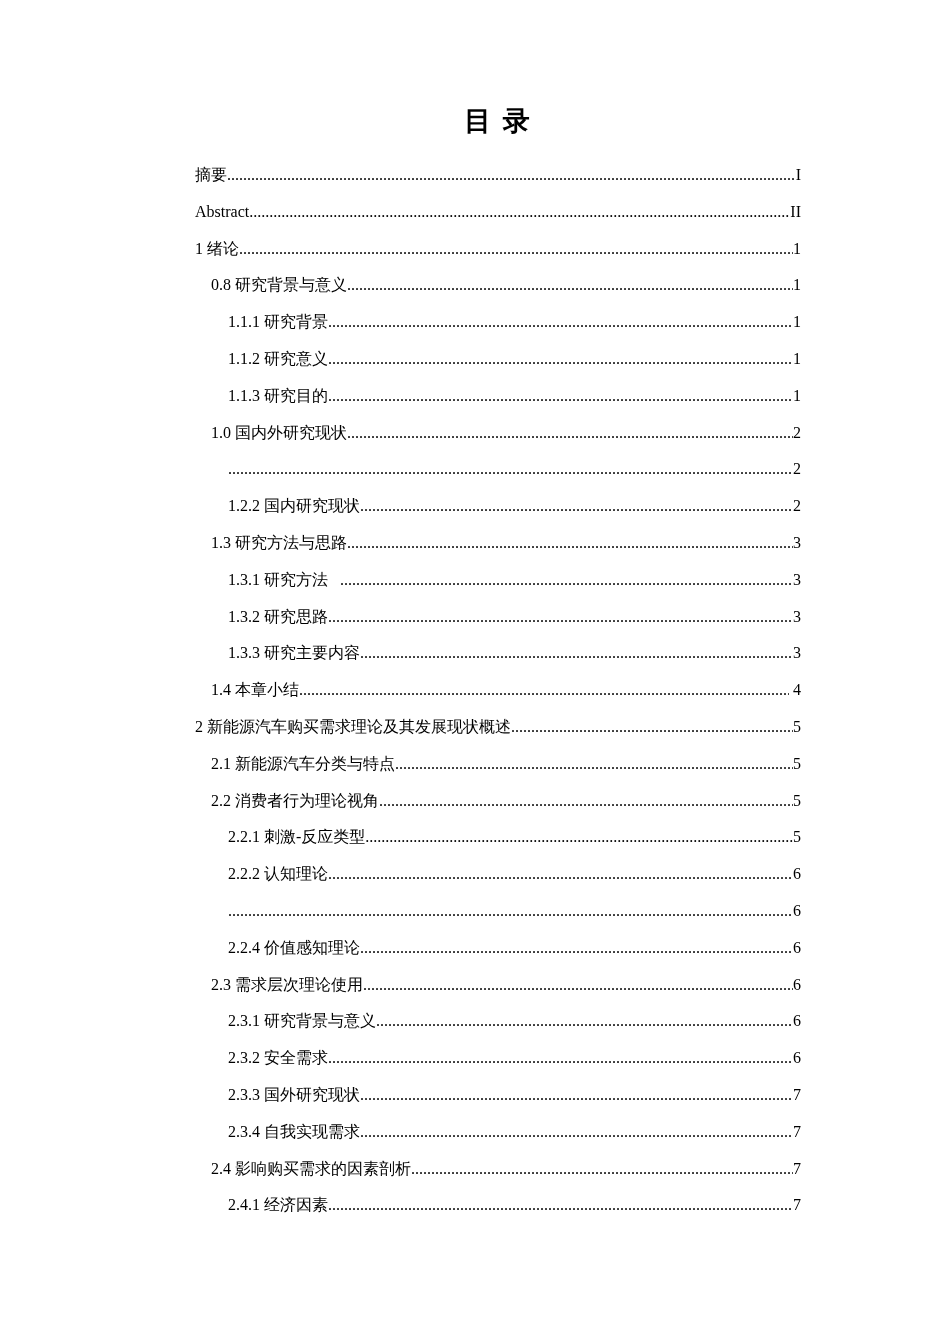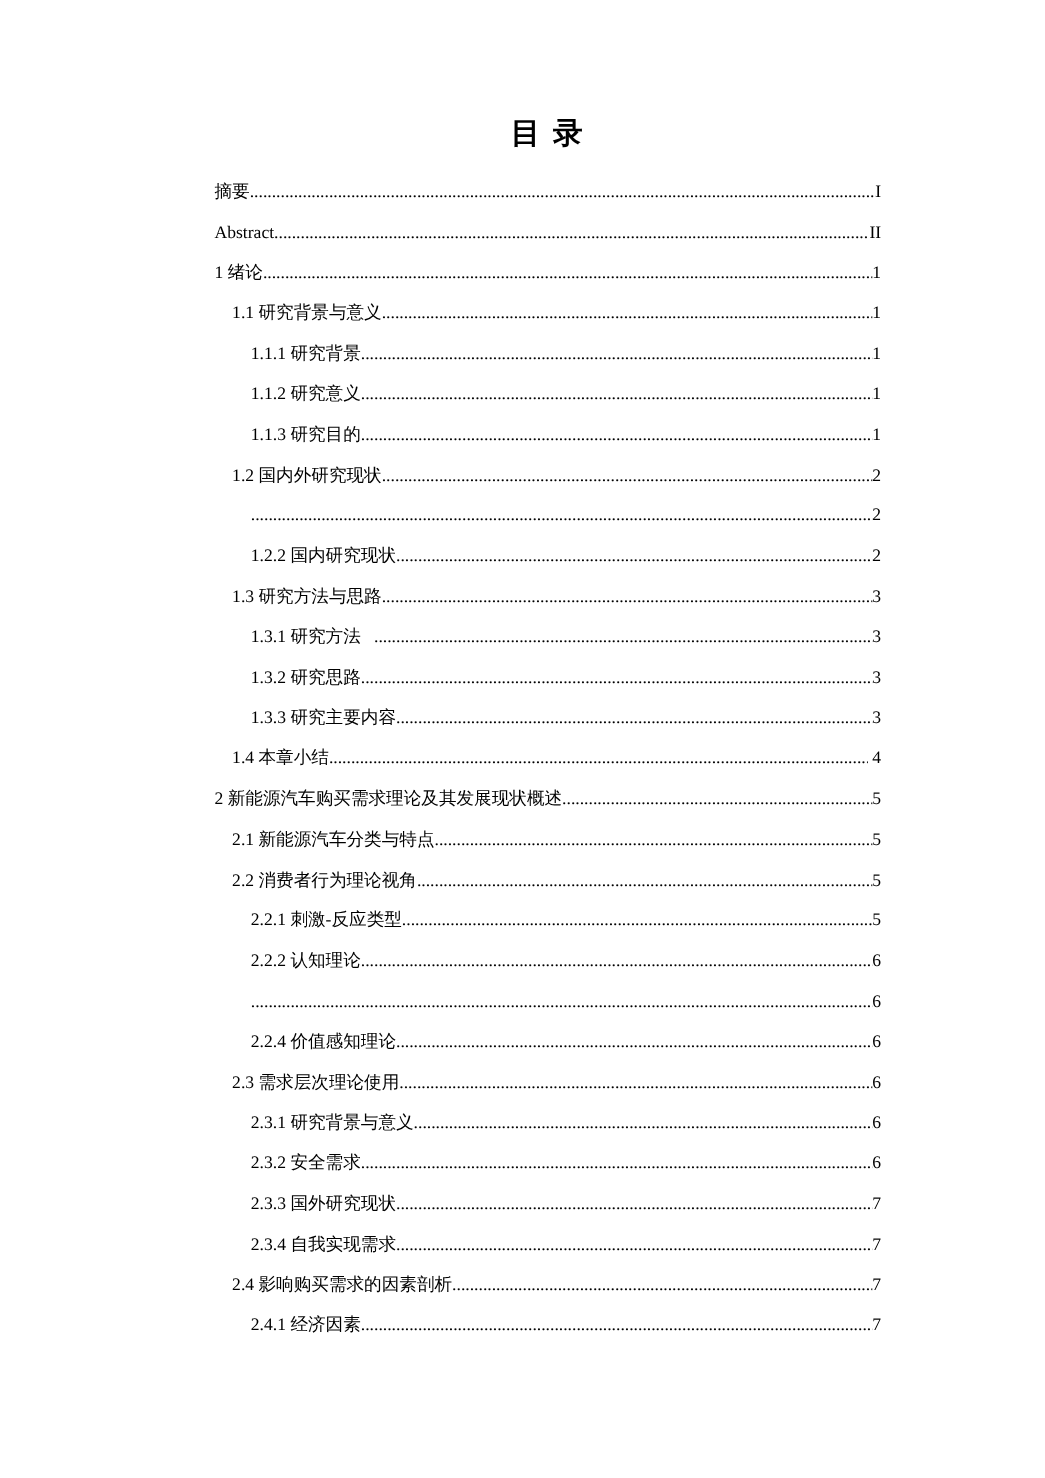--- a/index.html
+++ b/index.html
@@ -73,41 +73,41 @@
         <span class="toc-label">Abstract</span>
         <span class="toc-dots"></span>
         <span class="toc-page">II</span>
       </div>
       <div class="toc-row level-0">
         <span class="toc-label">1 绪论</span>
         <span class="toc-dots"></span>
         <span class="toc-page">1</span>
       </div>
       <div class="toc-row level-1">
-        <span class="toc-label">1.1 研究背景与意义</span>
+        <span class="toc-label">0.8 研究背景与意义</span>
         <span class="toc-dots"></span>
         <span class="toc-page">1</span>
       </div>
       <div class="toc-row level-2">
         <span class="toc-label">1.1.1 研究背景</span>
         <span class="toc-dots"></span>
         <span class="toc-page">1</span>
       </div>
       <div class="toc-row level-2">
         <span class="toc-label">1.1.2 研究意义</span>
         <span class="toc-dots"></span>
         <span class="toc-page">1</span>
       </div>
       <div class="toc-row level-2">
         <span class="toc-label">1.1.3 研究目的</span>
         <span class="toc-dots"></span>
         <span class="toc-page">1</span>
       </div>
       <div class="toc-row level-1">
-        <span class="toc-label">1.2 国内外研究现状</span>
+        <span class="toc-label">1.0 国内外研究现状</span>
         <span class="toc-dots"></span>
         <span class="toc-page">2</span>
       </div>
       <div class="toc-row level-2">
         <span class="toc-dots"></span>
         <span class="toc-page">2</span>
       </div>
       <div class="toc-row level-2">
         <span class="toc-label">1.2.2 国内研究现状</span>
         <span class="toc-dots"></span>

